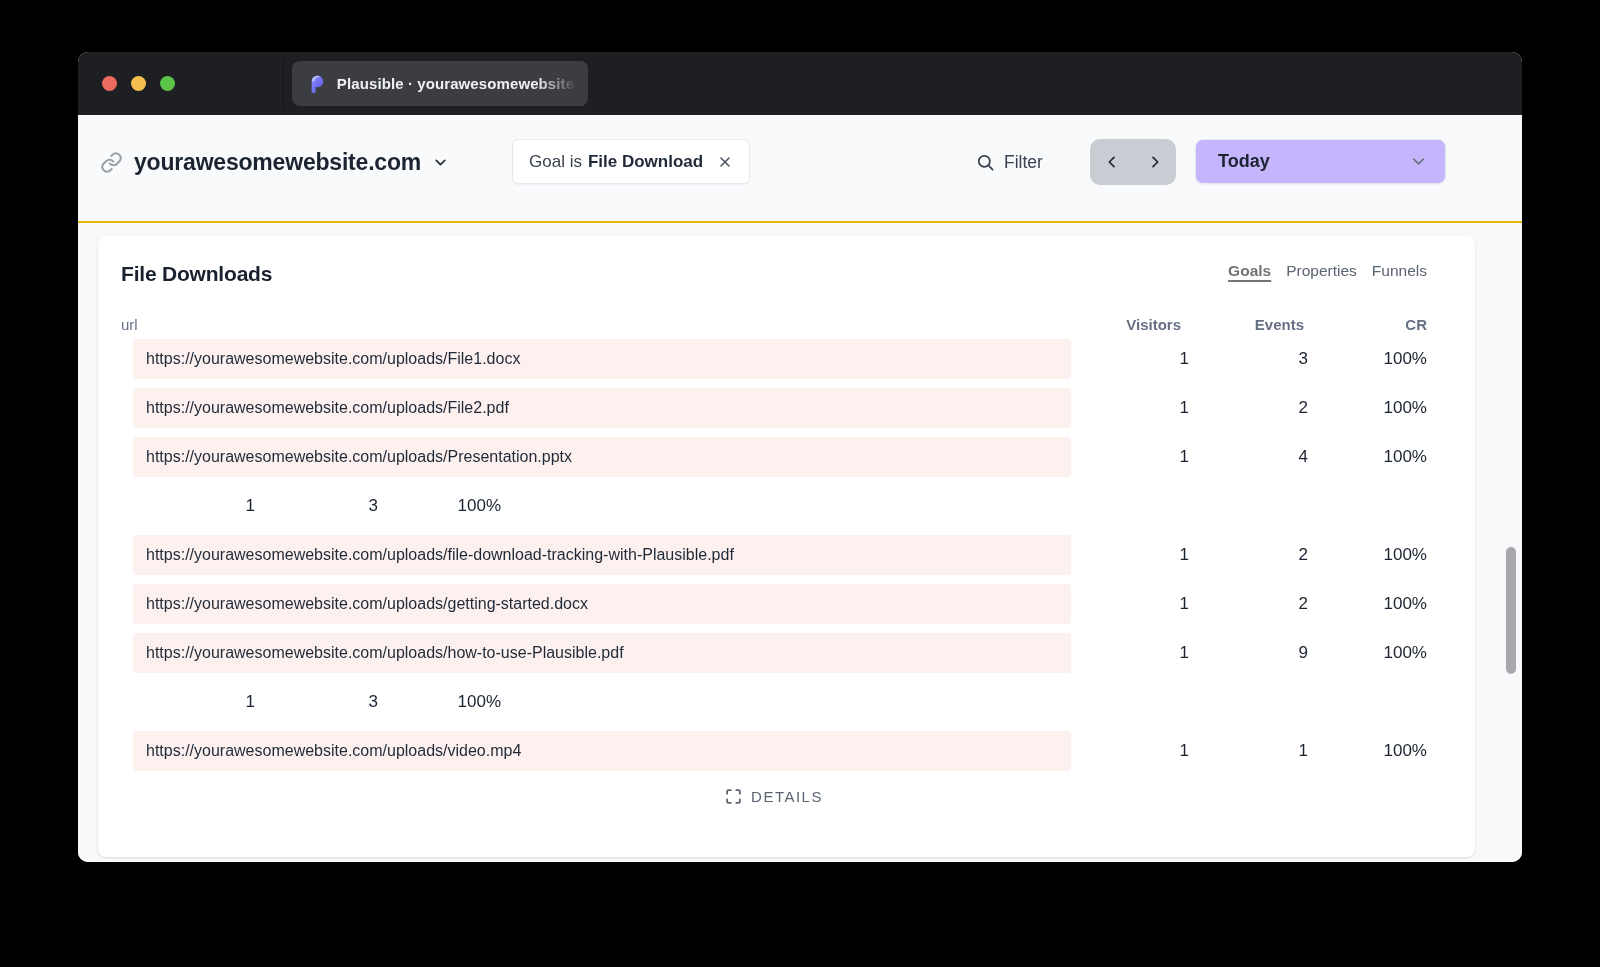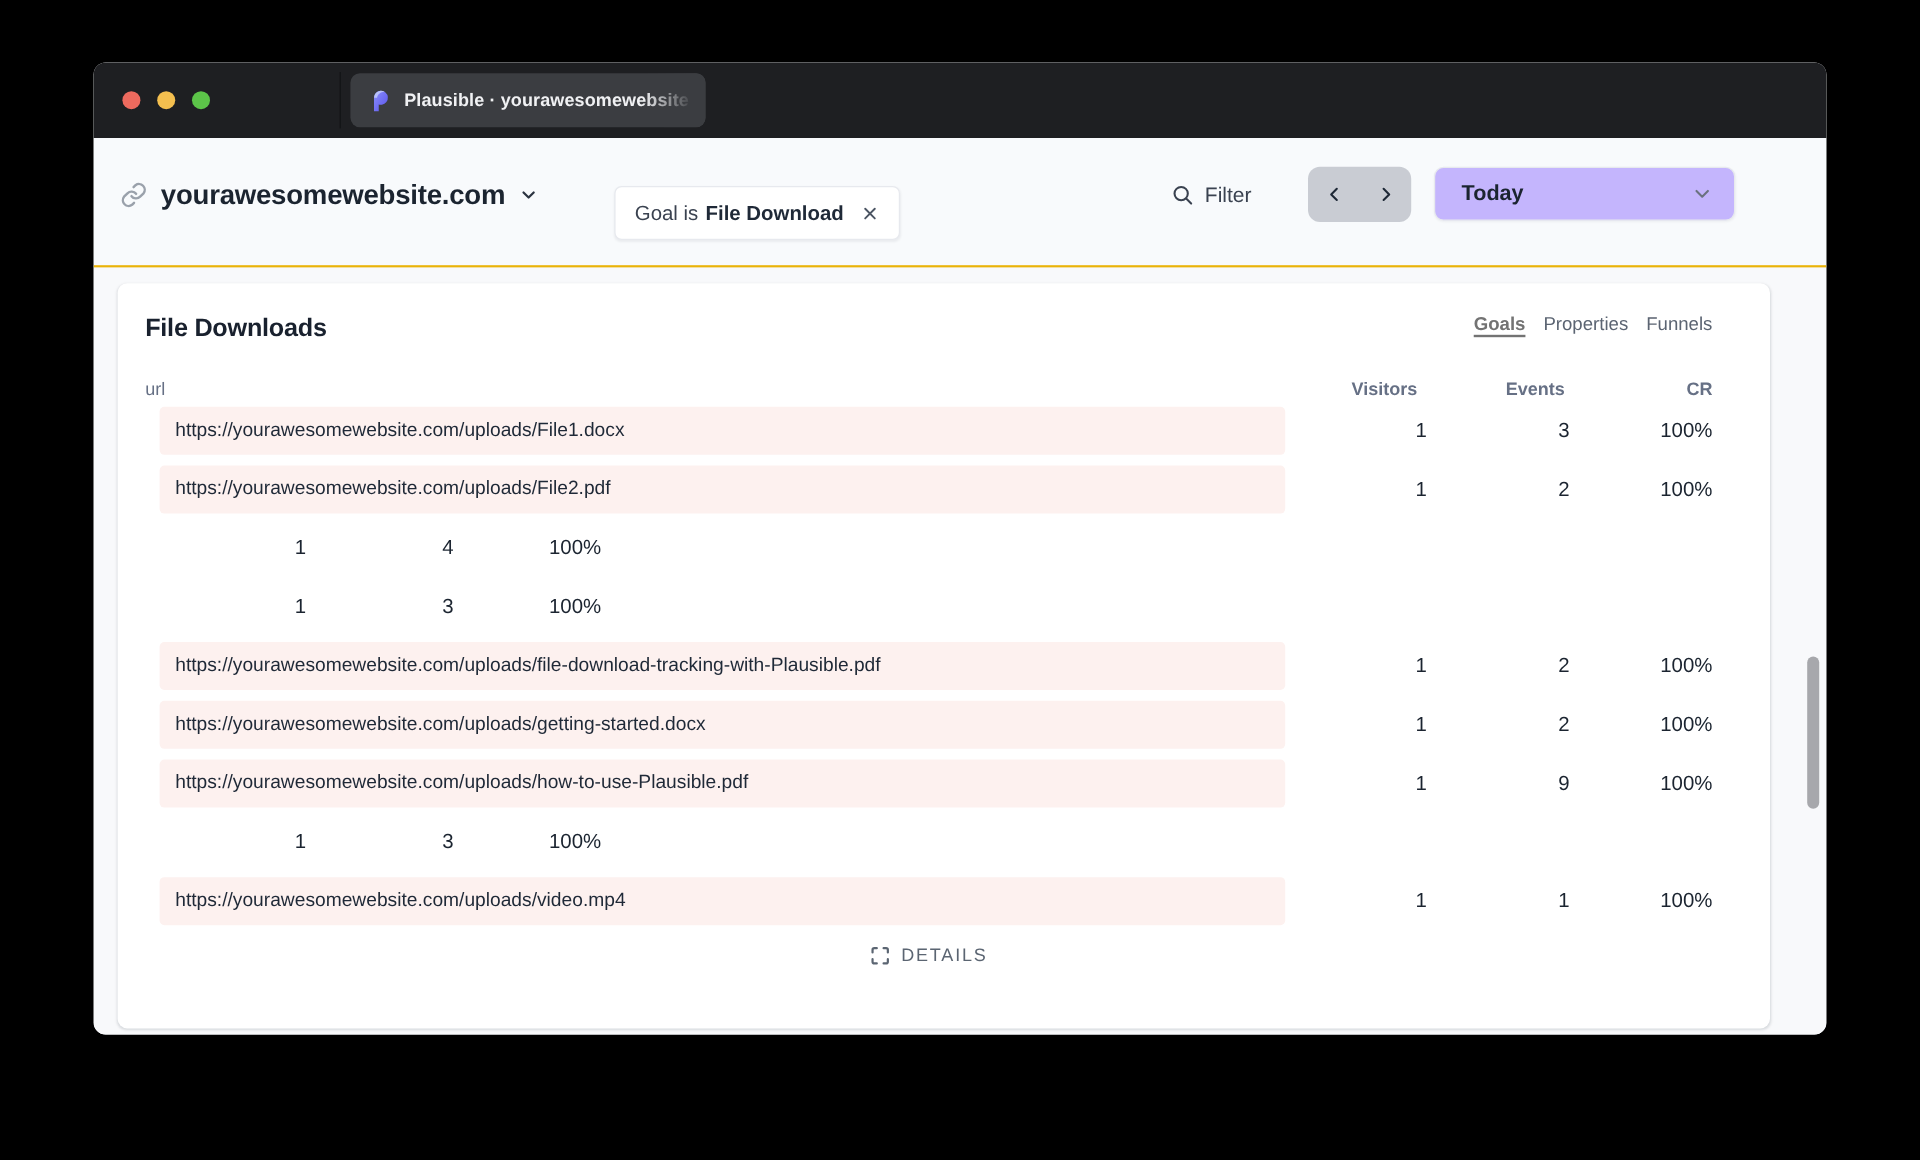--- a/index.html
+++ b/index.html
@@ -19,21 +19,21 @@
     border-radius:8px; display:flex; align-items:center; justify-content:center; gap:9px; overflow:hidden; }
   .tab-title { color:#f0f1f3; font-size:15px; font-weight:700; letter-spacing:.1px; white-space:nowrap; }
   .tab-fade { position:absolute; right:0; top:0; bottom:0; width:52px;
     background:linear-gradient(90deg, rgba(59,61,65,0), #3b3d41 80%); }
 
   
   .toolbar { position:relative; height:108px; background:#f8fafc;
     border-bottom:2px solid #eab308; box-shadow:0 1px 3px rgba(16,24,40,.05); }
   .site-group { position:absolute; left:22px; top:0; height:94px; display:flex; align-items:center; gap:11px; }
   .site-name { font-size:23px; font-weight:700; color:#1b2430; letter-spacing:-.2px; }
-  .chip { position:absolute; left:434px; top:40px; height:45px; background:#fff;
+  .chip { position:absolute; left:434px; top:24px; height:45px; background:#fff;
     border:1px solid #e7e9ee; border-radius:6px; box-shadow:0 1px 2px rgba(16,24,40,.06);
     display:flex; align-items:center; gap:6px; padding:0 16px; font-size:17px; color:#3a4250; }
   .chip b { color:#1f2937; font-weight:700; }
   .chip .x { margin-left:8px; display:flex; }
   .filter-btn { position:absolute; left:898px; top:0; height:94px; display:flex; align-items:center;
     gap:9px; font-size:17.5px; color:#3a4250; cursor:pointer; }
   .nav-group { position:absolute; left:1012px; top:24px; width:86px; height:46px;
     background:#c9ccd3; border-radius:10px; display:flex; }
   .nav-btn { flex:1; display:flex; align-items:center; justify-content:center; cursor:pointer; }
   .date-select { position:absolute; left:1117px; top:24px; width:251px; height:45px; background:#c4b5fd;
@@ -196,20 +196,23 @@
   </div>
           <div class="row">
     <div class="bar">
               <span>https://yourawesomewebsite.com/uploads/File2.pdf</span>
             </div>
     <span class="num">1</span>
     <span class="num w2">2</span>
     <span class="num w3">100%</span>
   </div>
           <div class="row">
+    <div class="bar">
+              <span>https://yourawesomewebsite.com/uploads/Presentation.pptx</span>
+            </div>
     <span class="num">1</span>
     <span class="num w2">4</span>
     <span class="num w3">100%</span>
   </div>
           <div class="row">
     <span class="num">1</span>
     <span class="num w2">3</span>
     <span class="num w3">100%</span>
   </div>
           <div class="row">

